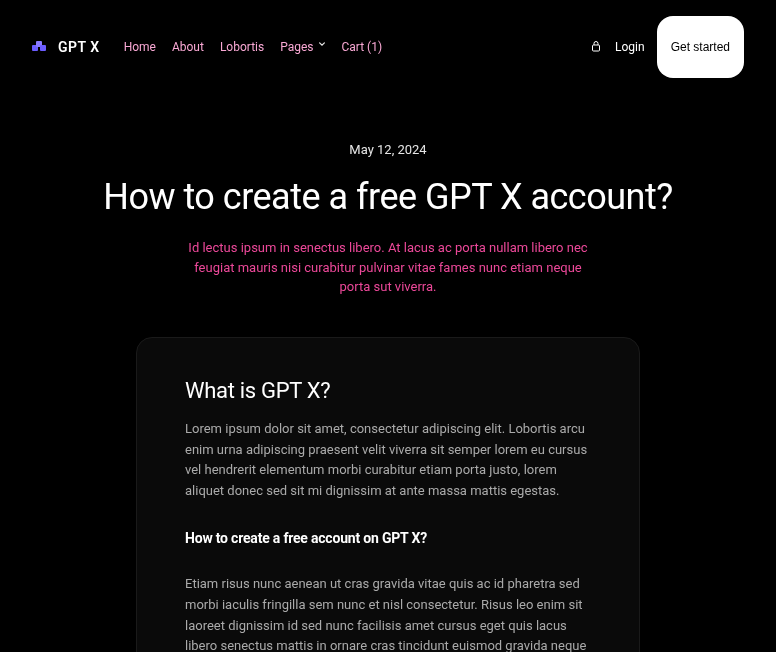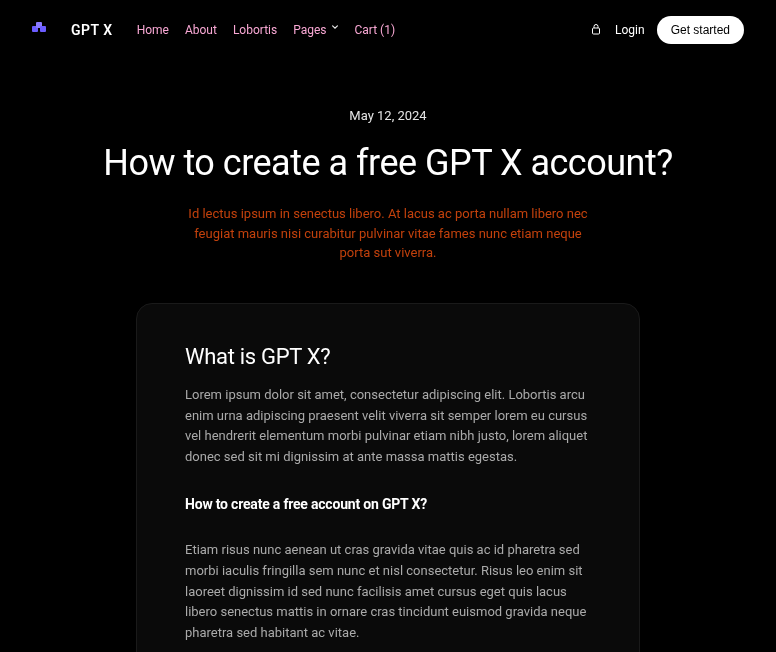--- a/index.html
+++ b/index.html
@@ -16,22 +16,22 @@
       overflow: hidden;
     }
     .nav {
       display: flex;
       align-items: center;
       padding: 16px 32px;
       gap: 16px;
     }
     .logo {
       display: flex;
-      align-items: flex-start;
-      gap: 25px;
+      align-items: flex-end;
+      gap: 12px;
       margin-right: 8px;
     }
     .logo-icon {
       width: 14px;
       height: 14px;
       position: relative;
     }
     .logo-icon svg {
       display: block;
     }
@@ -74,21 +74,21 @@
     }
     .lock-icon {
       width: 10px;
       height: 12px;
     }
     .get-started-btn {
       background-color: #ffffff;
       color: #000000;
       border: none;
       border-radius: 16px;
-      padding: 7px 14px;
+      padding: 24px 14px;
       font-size: 12px;
       font-weight: 500;
       cursor: pointer;
     }
     .hero {
       text-align: center;
       padding: 48px 80px 40px;
     }
     .date {
       font-size: 13px;
@@ -97,21 +97,21 @@
     }
     .hero-title {
       font-size: 36px;
       font-weight: 400;
       line-height: 1.15;
       margin-bottom: 20px;
       letter-spacing: -0.5px;
     }
     .hero-subtitle {
       font-size: 13px;
-      color: #c2410c;
+      color: #ec4899;
       line-height: 1.5;
       max-width: 420px;
       margin: 0 auto;
     }
     .content-card {
       background-color: #0a0a0a;
       border: 1px solid #1a1a1a;
       border-radius: 16px;
       margin: 0 136px;
       padding: 40px 48px;
@@ -174,18 +174,18 @@
 </nav>
 
 <div class="hero">
   <div class="date">May 12, 2024</div>
   <h1 class="hero-title">How to create a free GPT X account?</h1>
   <p class="hero-subtitle">Id lectus ipsum in senectus libero. At lacus ac porta nullam libero nec feugiat mauris nisi curabitur pulvinar vitae fames nunc etiam neque porta sut viverra.</p>
 </div>
 
 <div class="content-card">
   <h2 class="section-title">What is GPT X?</h2>
-  <p class="body-text">Lorem ipsum dolor sit amet, consectetur adipiscing elit. Lobortis arcu enim urna adipiscing praesent velit viverra sit semper lorem eu cursus vel hendrerit elementum morbi pulvinar etiam nibh justo, lorem aliquet donec sed sit mi dignissim at ante massa mattis egestas.</p>
+  <p class="body-text">Lorem ipsum dolor sit amet, consectetur adipiscing elit. Lobortis arcu enim urna adipiscing praesent velit viverra sit semper lorem eu cursus vel hendrerit elementum morbi curabitur etiam porta justo, lorem aliquet donec sed sit mi dignissim at ante massa mattis egestas.</p>
 
   <h3 class="section-subtitle">How to create a free account on GPT X?</h3>
   <p class="body-text">Etiam risus nunc aenean ut cras gravida vitae quis ac id pharetra sed morbi iaculis fringilla sem nunc et nisl consectetur. Risus leo enim sit laoreet dignissim id sed nunc facilisis amet cursus eget quis lacus libero senectus mattis in ornare cras tincidunt euismod gravida neque pharetra sed habitant ac vitae.</p>
 
 </div>
 
 </body></html>

